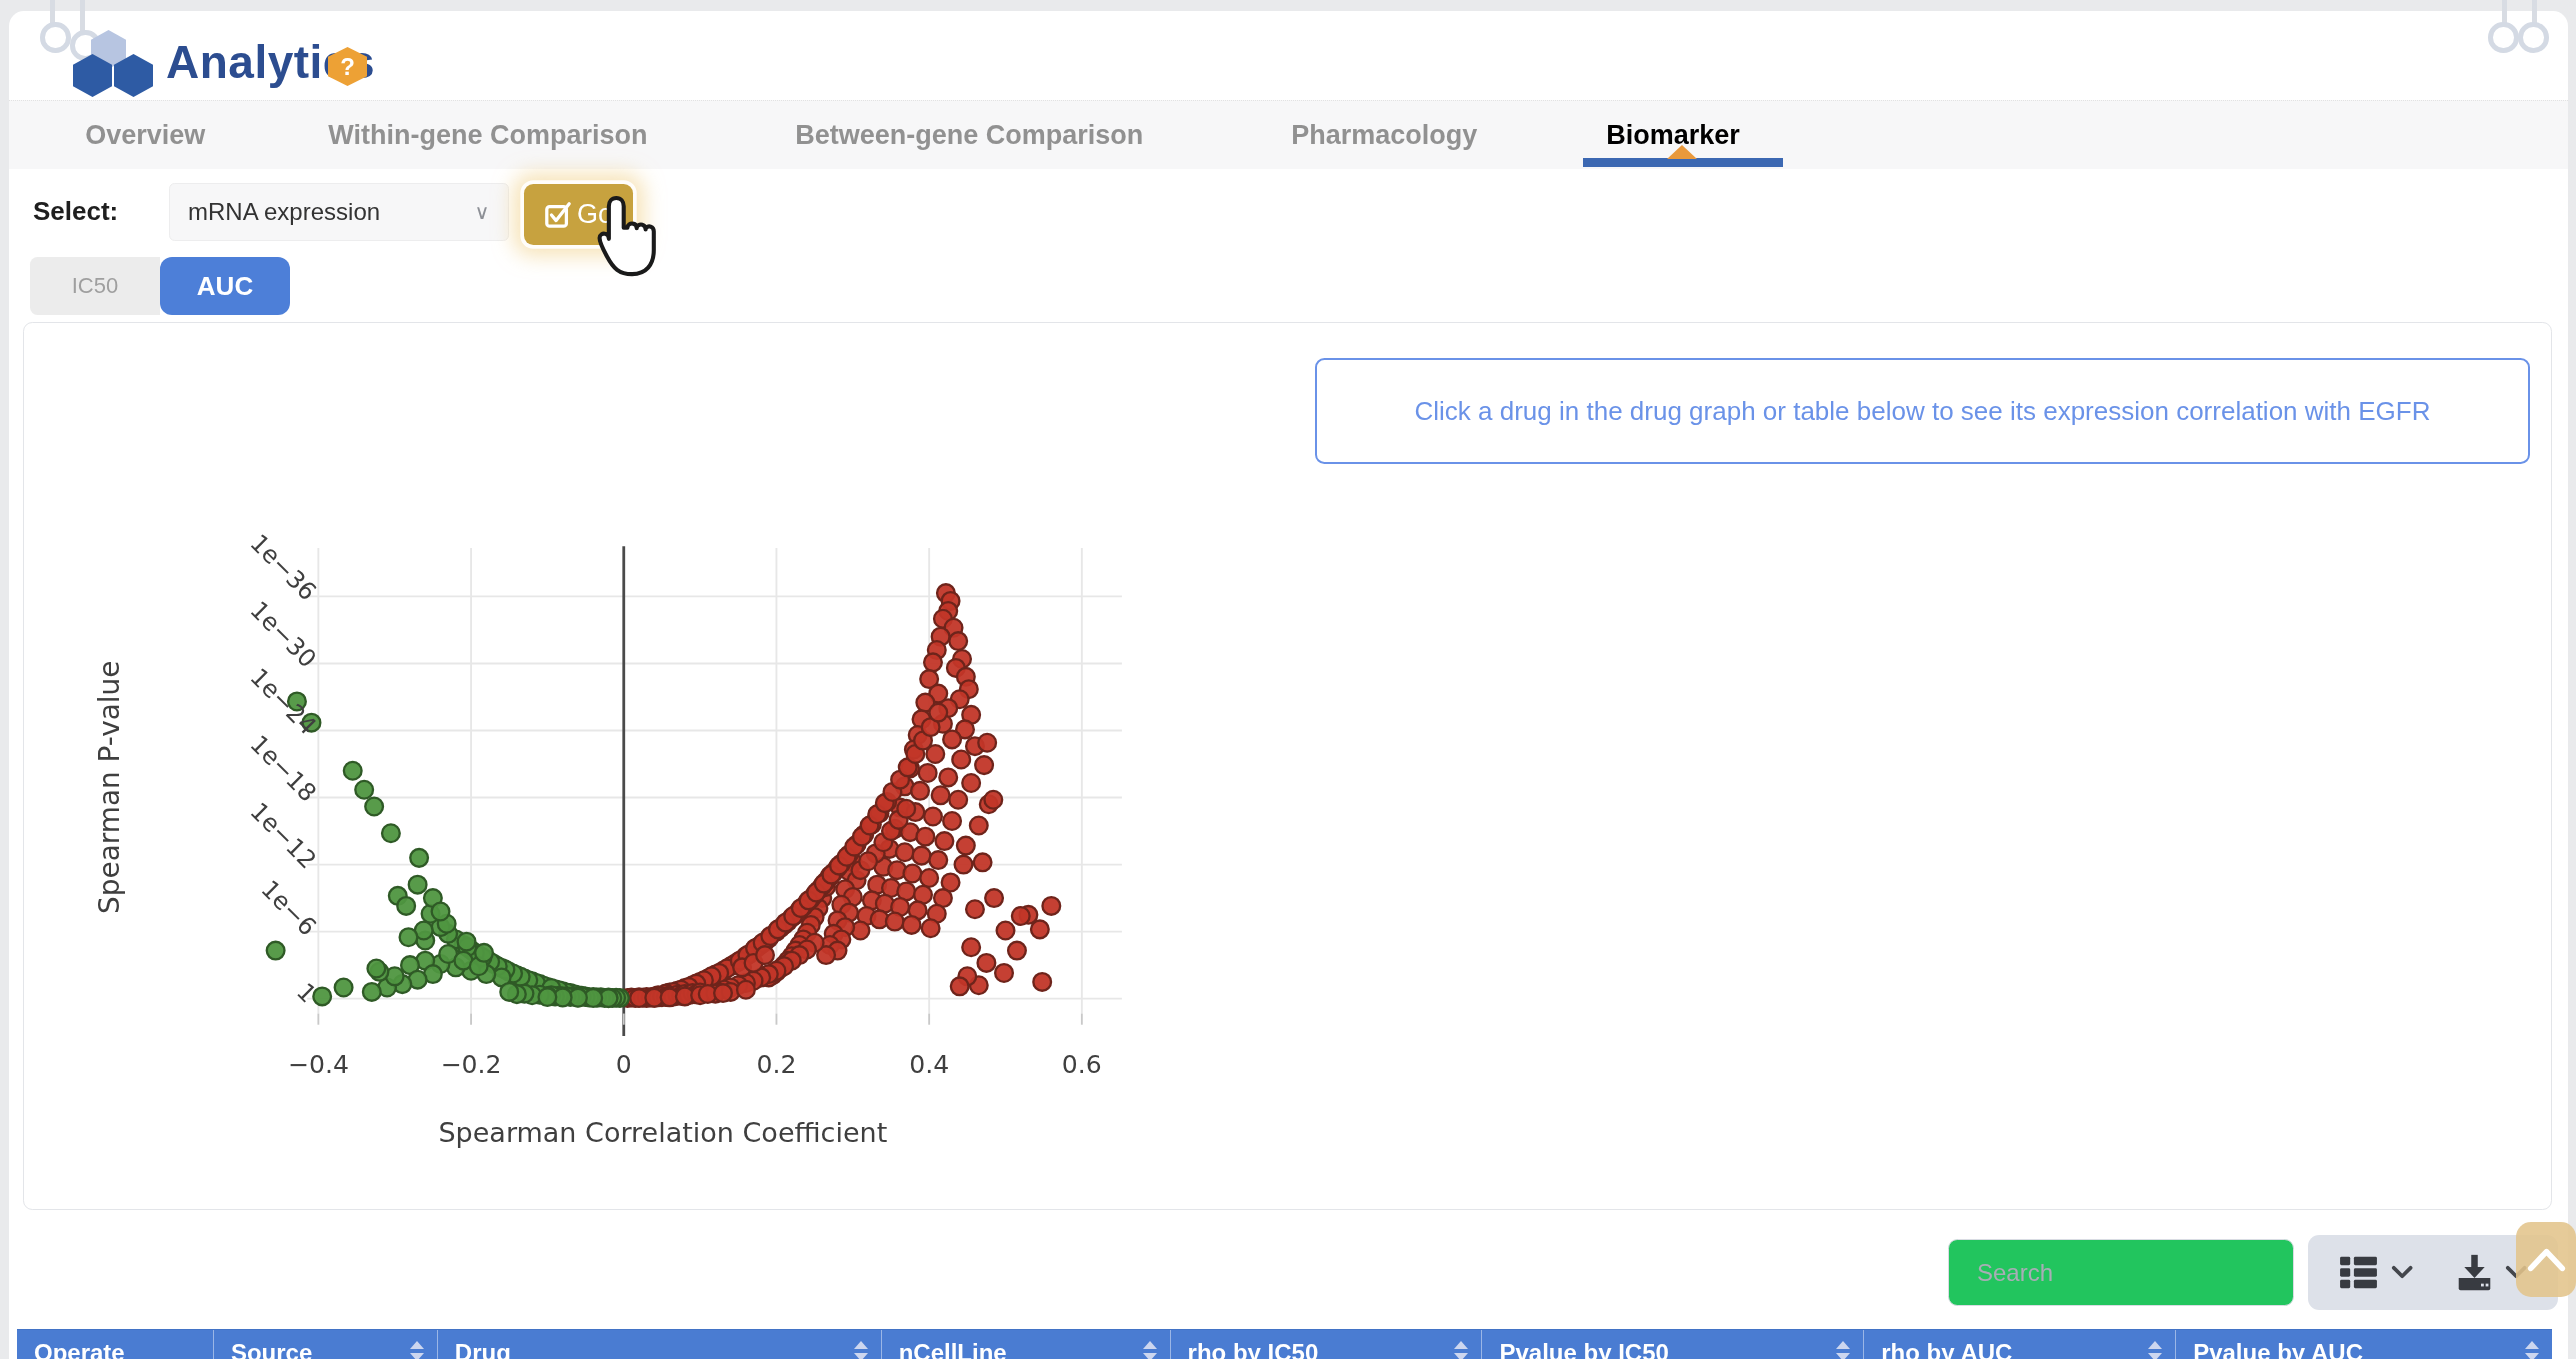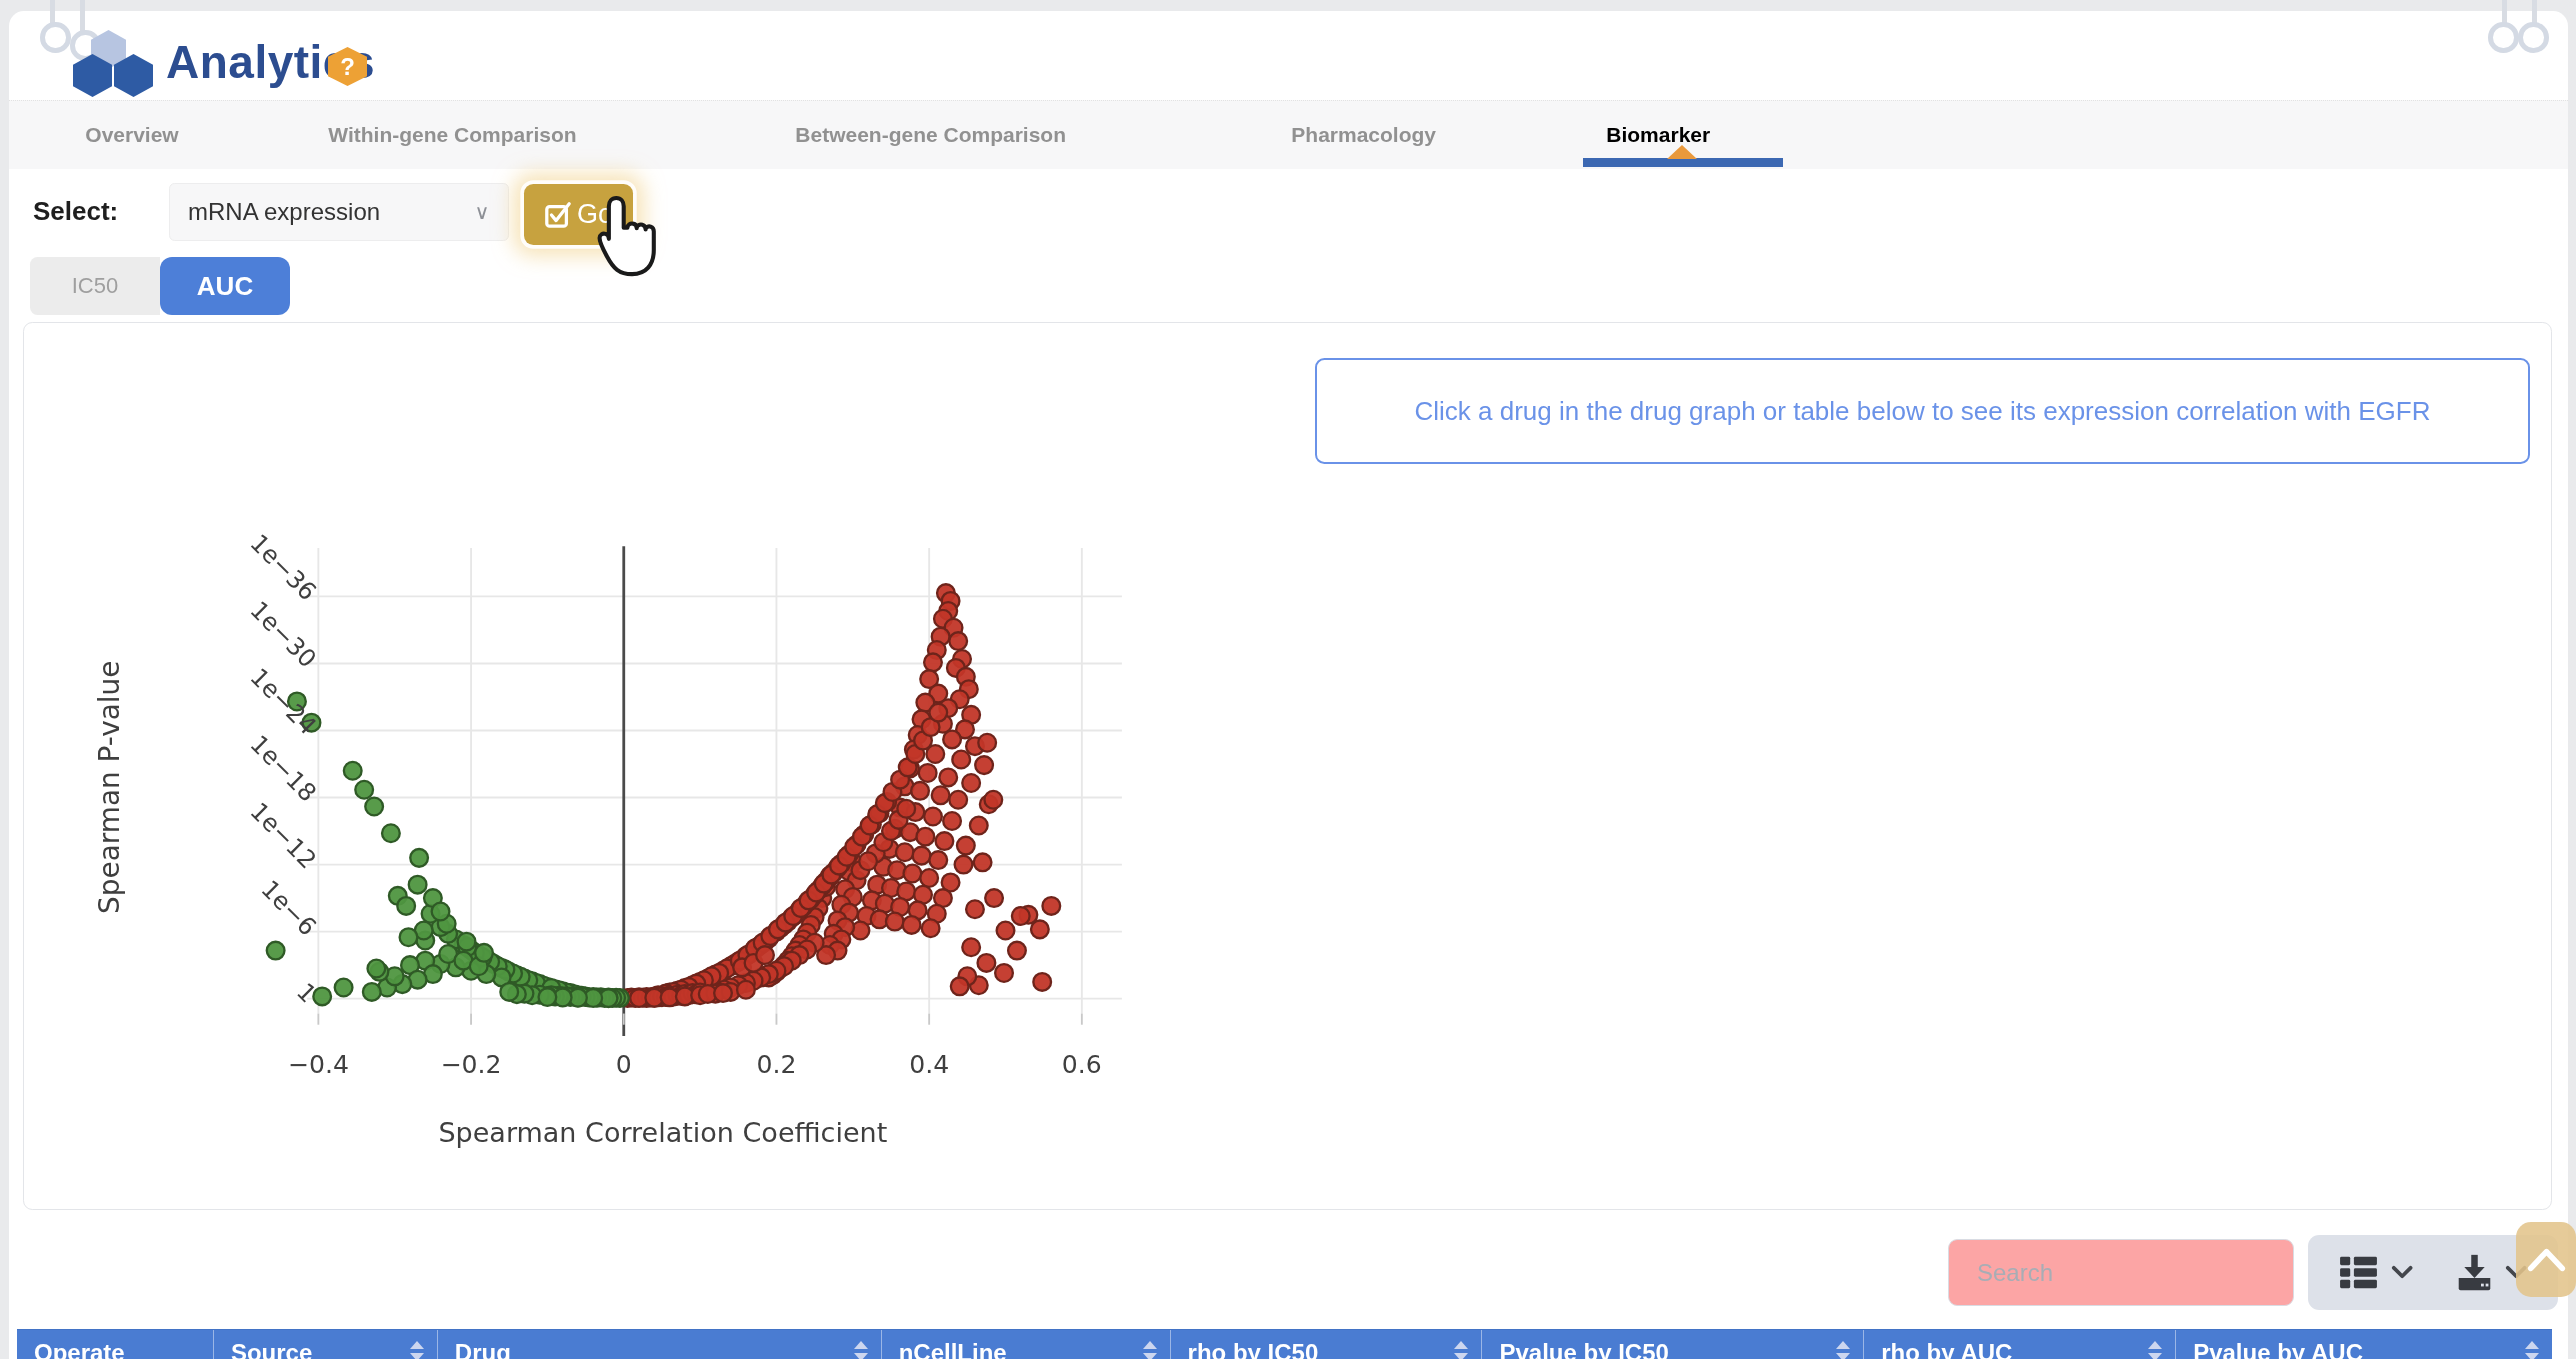--- a/index.html
+++ b/index.html
@@ -18,21 +18,21 @@
   .stem{width:4.7px;background:#d8dce3;top:0;}
   .ring{width:20.5px;height:20.5px;border:5.6px solid #d4dae4;border-radius:50%;background:transparent;}
   
   .hex{clip-path:polygon(50% 0,100% 25%,100% 75%,50% 100%,0 75%,0 25%);}
   #app-title{left:166px;top:35px;font-size:46px;font-weight:bold;color:#2c4d90;letter-spacing:0.5px;}
   #help-hex{left:328px;top:47px;width:39px;height:39px;background:#eda135;
     display:flex;align-items:center;justify-content:center;color:#fff;font-weight:bold;font-size:24px;}
   
   #tabbar{left:9.3px;top:100px;width:2559px;height:68px;background:#f7f7f8;border-top:1.9px dotted #e2e2e2;}
   .tab{position:absolute;top:0;height:68px;display:flex;align-items:center;
-    font-size:21px;font-weight:bold;color:#919191;cursor:pointer;}
+    font-size:27px;font-weight:bold;color:#919191;cursor:pointer;}
   .tab.active{color:#000000;}
   #tab-underline{left:1583px;top:158px;width:200px;height:9.3px;background:#3c68b2;}
   #tab-caret{left:1667px;top:145px;width:0;height:0;
     border-left:15px solid transparent;border-right:15px solid transparent;border-bottom:14px solid #e9993c;}
   
   #select-label{left:33px;top:196px;font-size:26px;font-weight:bold;color:#1f1f1f;}
   #gene-select{left:169px;top:183px;width:340px;height:58px;background:#f7f7f8;border:0.9px solid #ededee;
     border-radius:5.6px;display:flex;align-items:center;font-size:24px;color:#333;padding-left:18px;box-sizing:border-box;}
   #select-caret{position:absolute;right:18.6px;color:#8d9096;font-size:20.5px;}
   #go-button{left:524px;top:184px;width:109px;height:61px;background:#c7a23f;border-radius:9.3px;
@@ -43,21 +43,21 @@
   #seg-ic50{width:130px;background:#ececec;border-radius:7.5px 0 0 7.5px;display:flex;align-items:center;justify-content:center;
     color:#9f9f9f;font-size:22px;}
   #seg-auc{width:130px;background:#4d7fd8;border-radius:12px;display:flex;align-items:center;justify-content:center;
     color:#fff;font-size:26px;font-weight:bold;}
   
   #chart-card{left:23px;top:322px;width:2529px;height:888px;border:0.9px solid #e3e5e9;border-radius:9.3px;background:#fff;box-sizing:border-box;}
   #message-box{left:1315px;top:358px;width:1215px;height:106px;border:2.8px solid #6a92e8;border-radius:9.3px;
     background:#fff;display:flex;align-items:center;justify-content:center;font-size:26px;color:#6a92e8;box-sizing:border-box;}
   
   #search-input{left:1948px;top:1239px;width:346px;height:67px;border:1.9px solid #d9dce3;border-radius:9.3px;
-    box-sizing:border-box;font-size:24px;color:#444;padding-left:28px;outline:none;background:#fca5a5;font-family:"Liberation Sans",sans-serif;}
+    box-sizing:border-box;font-size:24px;color:#444;padding-left:28px;outline:none;background:#22c55e;font-family:"Liberation Sans",sans-serif;}
   #search-input::placeholder{color:#a8adb5;}
   #table-toolbar{left:2308px;top:1235px;width:250px;height:75px;background:#dde1e9;border-radius:11.2px;
     display:flex;align-items:center;justify-content:space-around;padding:0 9.3px;box-sizing:border-box;}
   .tool-group{display:flex;align-items:center;gap:11.2px;}
   #scroll-top-button{left:2516px;top:1222px;width:60px;height:75px;background:rgba(226,196,139,.88);
     border-radius:15px;display:flex;align-items:center;justify-content:center;}
   
   #table-header{left:17px;top:1329px;width:2535px;height:61px;background:#4a7cd2;display:flex;
     border-top:1.9px solid #4273c6;box-sizing:border-box;}
   .th{position:relative;display:flex;align-items:flex-start;padding:9.3px 0 0 17px;box-sizing:border-box;

